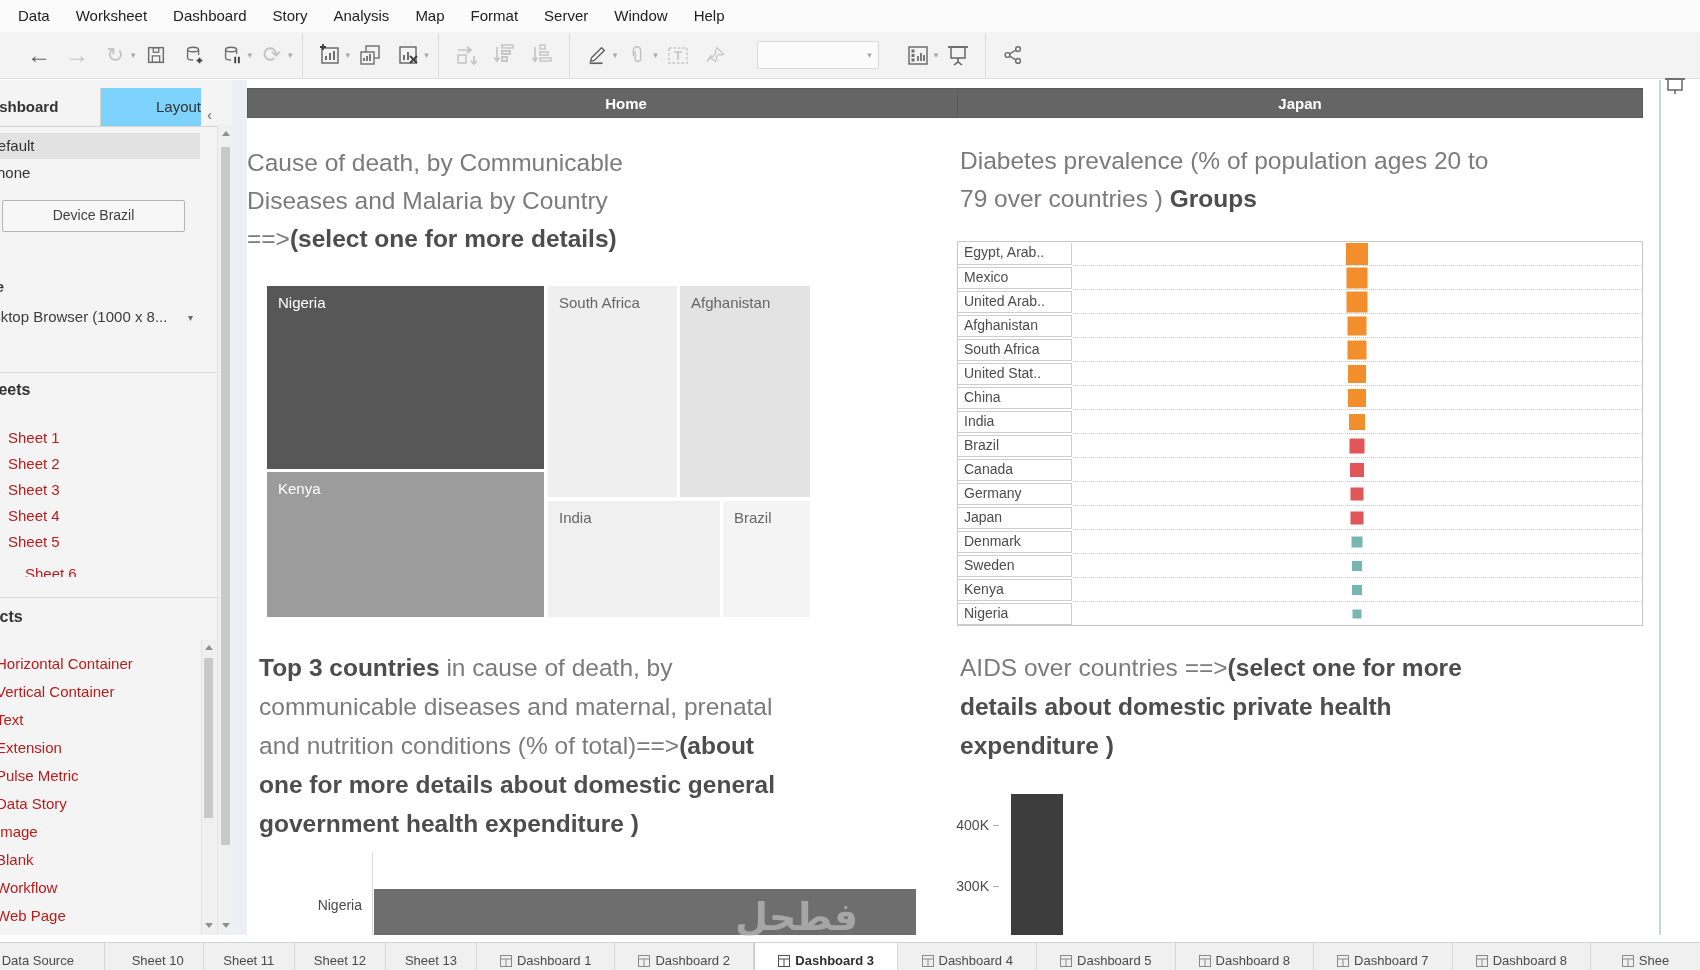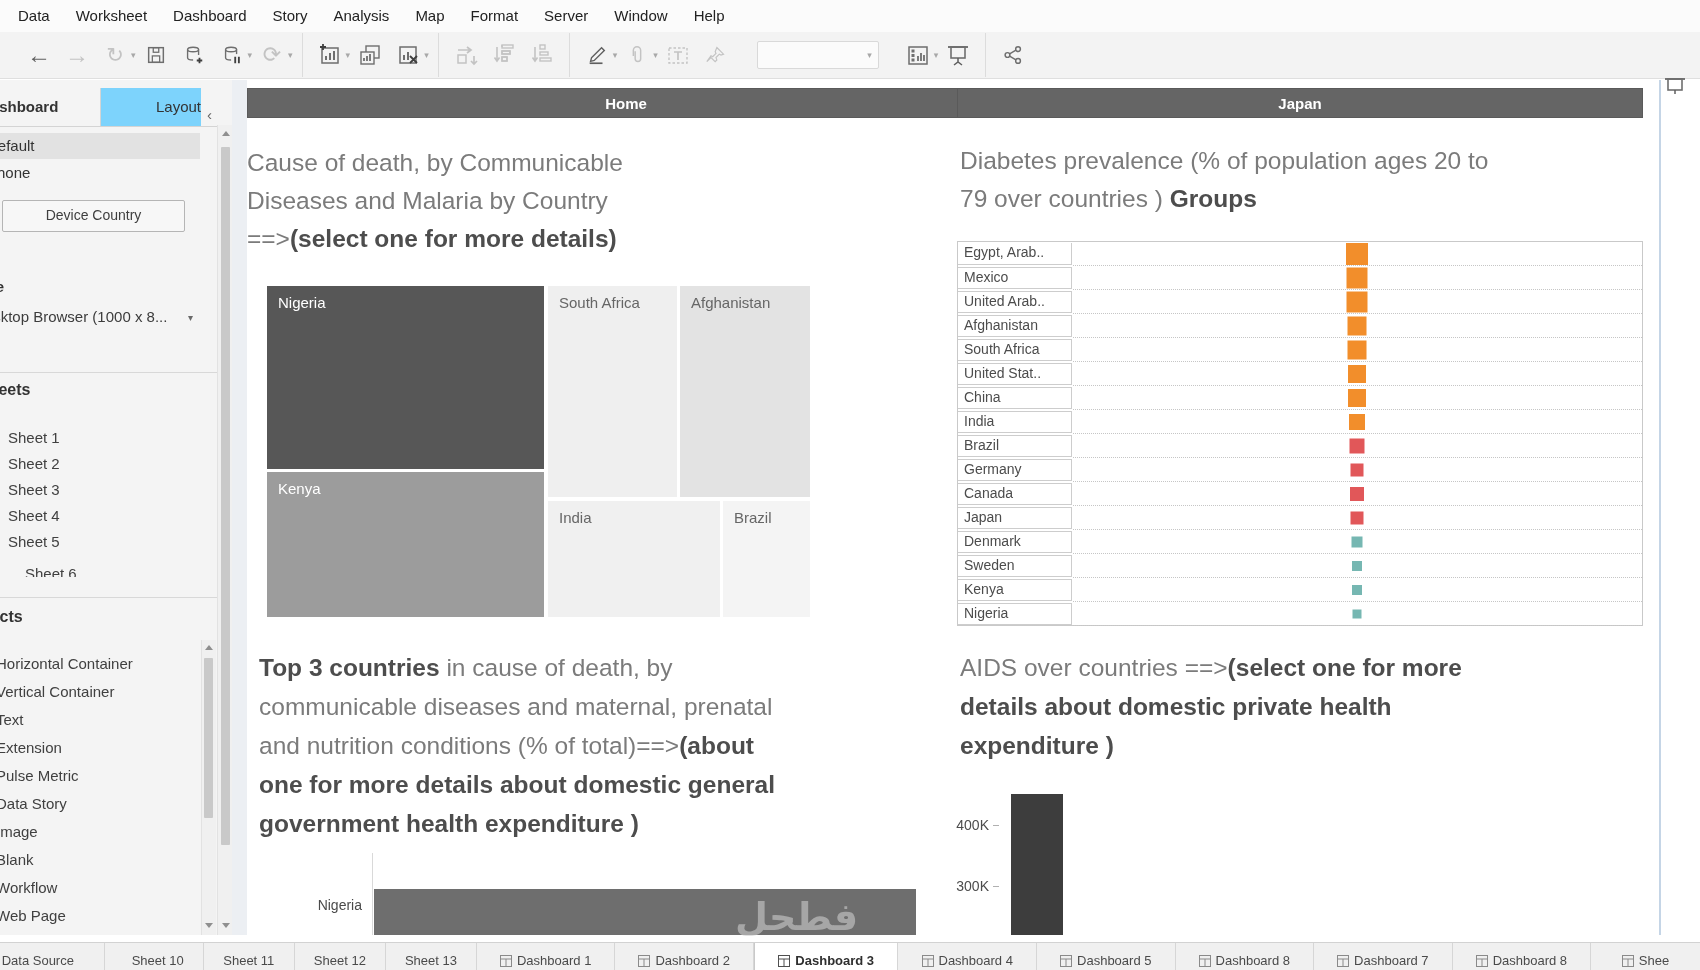--- a/index.html
+++ b/index.html
@@ -32,21 +32,21 @@
   .sb-row{position:absolute;left:0;width:200px;height:26px;line-height:26px;font-size:15px;color:#333;}
   .sb-row .txt{position:relative;left:-13px;}
   .row-selected{background:#e2e2e2;}
   .sb-btn{position:absolute;left:2px;top:200px;width:181px;height:30px;border:1px solid #b5b5b5;border-radius:2px;
           font-size:14px;color:#3f3f3f;text-align:center;line-height:28px;background:#f7f7f7;}
   .sb-size-label{position:absolute;left:-26px;top:280px;font-size:15px;font-weight:bold;color:#333;}
   .sb-size-value{position:absolute;left:-26px;top:308px;width:240px;font-size:15px;color:#3c3c3c;white-space:nowrap;}
   .sb-size-caret{position:absolute;left:188px;top:312px;font-size:10px;color:#6a6a6a;}
   .sb-div{position:absolute;left:0;width:232px;height:1px;background:#d8d8d8;}
   .sb-h{position:absolute;font-size:16px;font-weight:bold;color:#333;}
-  .sb-item{position:absolute;height:24px;line-height:24px;font-size:15px;color:#404040;white-space:nowrap;}
+  .sb-item{position:absolute;height:24px;line-height:24px;font-size:15px;color:#b91c1c;white-space:nowrap;}
   .clip-box{position:absolute;overflow:hidden;}
   
   .sb-scroll{position:absolute;background:#f0f0f0;border-left:1px solid #e2e2e2;}
   .sb-thumb{position:absolute;left:2px;width:9px;background:#c9c9c9;border-radius:1px;}
   .tri-up{position:absolute;left:3px;width:0;height:0;border-left:4px solid transparent;border-right:4px solid transparent;border-bottom:5px solid #8f8f8f;}
   .tri-down{position:absolute;left:3px;width:0;height:0;border-left:4px solid transparent;border-right:4px solid transparent;border-top:5px solid #8f8f8f;}
   
   .canvas-strip{position:absolute;left:232px;top:80px;width:15px;height:855px;background:#eceff3;}
   .canvas-right-edge{position:absolute;left:1659px;top:80px;width:2px;height:855px;background:#c5d5e6;}
   .nav-bar{position:absolute;top:88px;height:30px;background:#656565;color:#fff;font-size:15px;font-weight:bold;
@@ -255,21 +255,21 @@
   </div>
 
   <div class="sidebar">
     <div class="sb-tabs">
       <div class="sb-tab sb-tab-dash">Dashboard</div>
       <div class="sb-tab sb-tab-layout">Layout</div>
       <div class="sb-collapse">‹</div>
     </div>
     <div class="sb-row row-selected" style="top:53px;"><span class="txt">Default</span></div>
     <div class="sb-row" style="top:80px;"><span class="txt">Phone</span></div>
-    <div class="sb-btn" style="top:120px;">Device Country</div>
+    <div class="sb-btn" style="top:120px;">Device Brazil</div>
     <div class="sb-size-label" style="top:198px;">Size</div>
     <div class="sb-size-value" style="top:228px;">Desktop Browser (1000 x 8...</div>
     <div class="sb-size-caret" style="top:232px;">▾</div>
     <div class="sb-div" style="top:292px;"></div>
     <div class="sb-h" style="left:-22px;top:301px;">Sheets</div>
     <div class="sb-item" style="left:8px;top:346px;">Sheet 1</div>
     <div class="sb-item" style="left:8px;top:372px;">Sheet 2</div>
     <div class="sb-item" style="left:8px;top:398px;">Sheet 3</div>
     <div class="sb-item" style="left:8px;top:424px;">Sheet 4</div>
     <div class="sb-item" style="left:8px;top:450px;">Sheet 5</div>
@@ -389,29 +389,29 @@
           <span class="dia-mark" style="height: 16px; width: 16px; background: rgb(242, 142, 43);"></span>
         </div>
       </div>
     <div class="dia-row">
         <div class="dia-label">Brazil</div>
         <div class="dia-val">
           <span class="dia-mark" style="height: 15px; width: 15px; background: rgb(225, 87, 89);"></span>
         </div>
       </div>
     <div class="dia-row">
+        <div class="dia-label">Canada</div>
+        <div class="dia-val">
+          <span class="dia-mark" style="height: 14px; width: 14px; background: rgb(225, 87, 89);"></span>
+        </div>
+      </div>
+    <div class="dia-row">
         <div class="dia-label">Germany</div>
         <div class="dia-val">
           <span class="dia-mark" style="height: 13px; width: 13px; background: rgb(225, 87, 89);"></span>
-        </div>
-      </div>
-    <div class="dia-row">
-        <div class="dia-label">Canada</div>
-        <div class="dia-val">
-          <span class="dia-mark" style="height: 14px; width: 14px; background: rgb(225, 87, 89);"></span>
         </div>
       </div>
     <div class="dia-row">
         <div class="dia-label">Japan</div>
         <div class="dia-val">
           <span class="dia-mark" style="height: 13px; width: 13px; background: rgb(225, 87, 89);"></span>
         </div>
       </div>
     <div class="dia-row">
         <div class="dia-label">Denmark</div>

